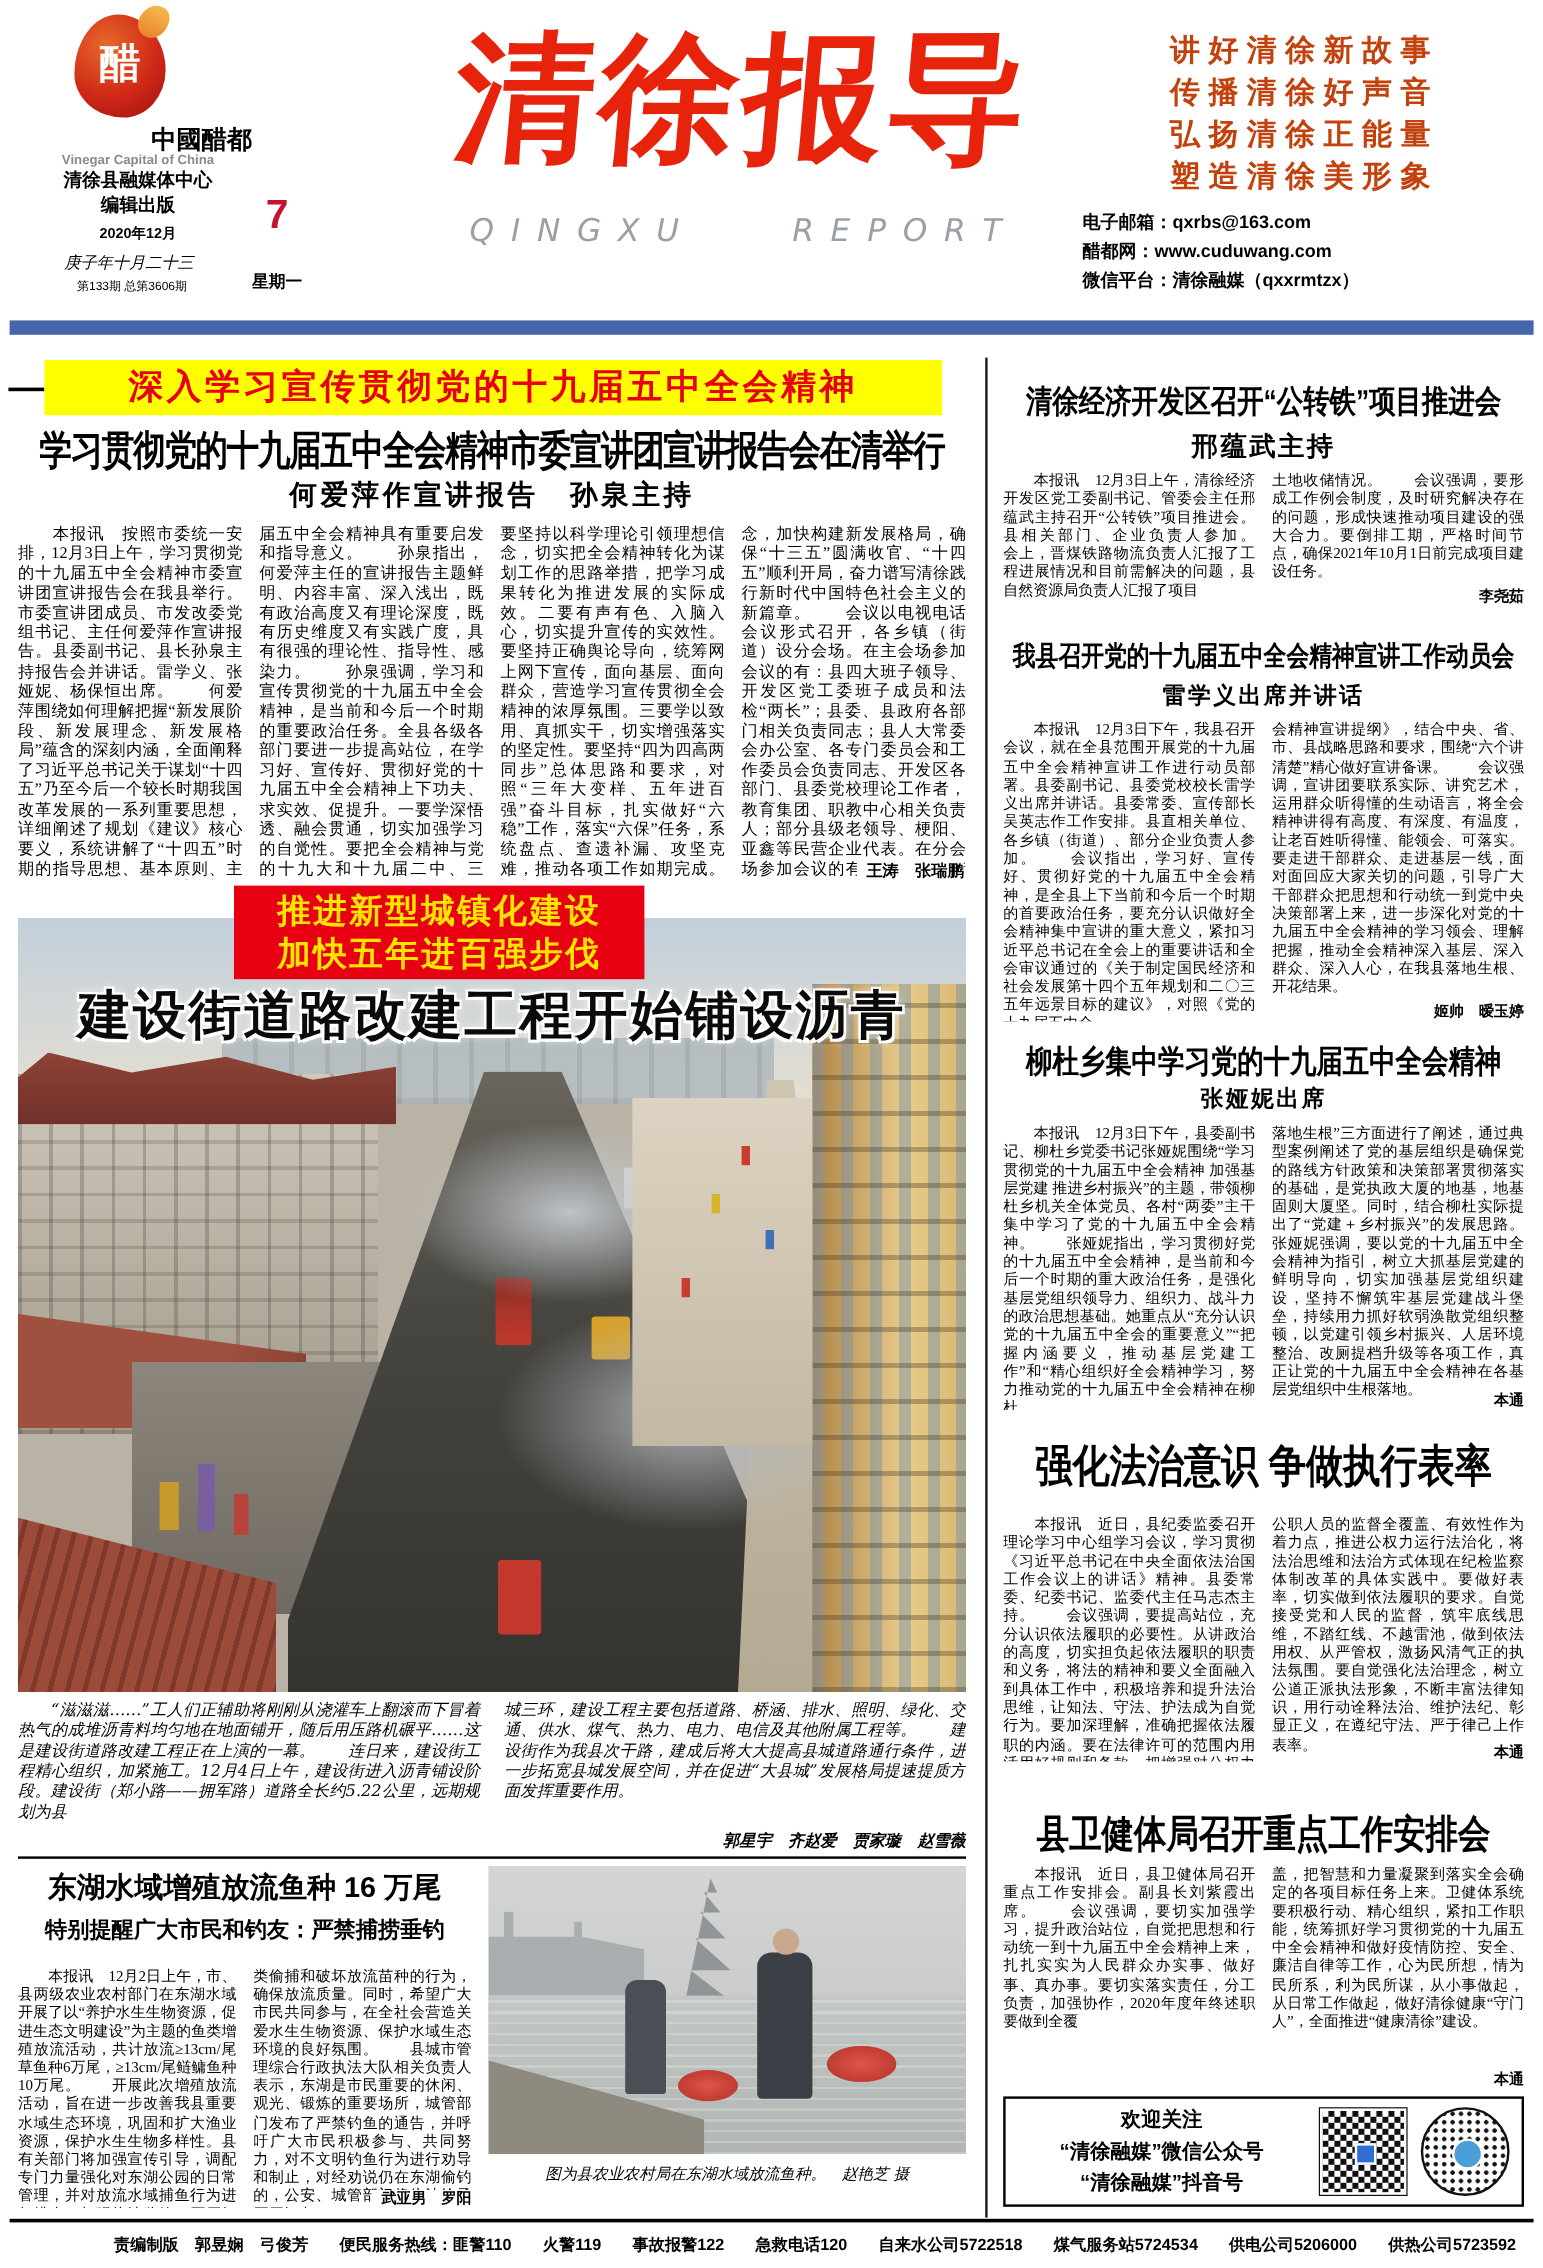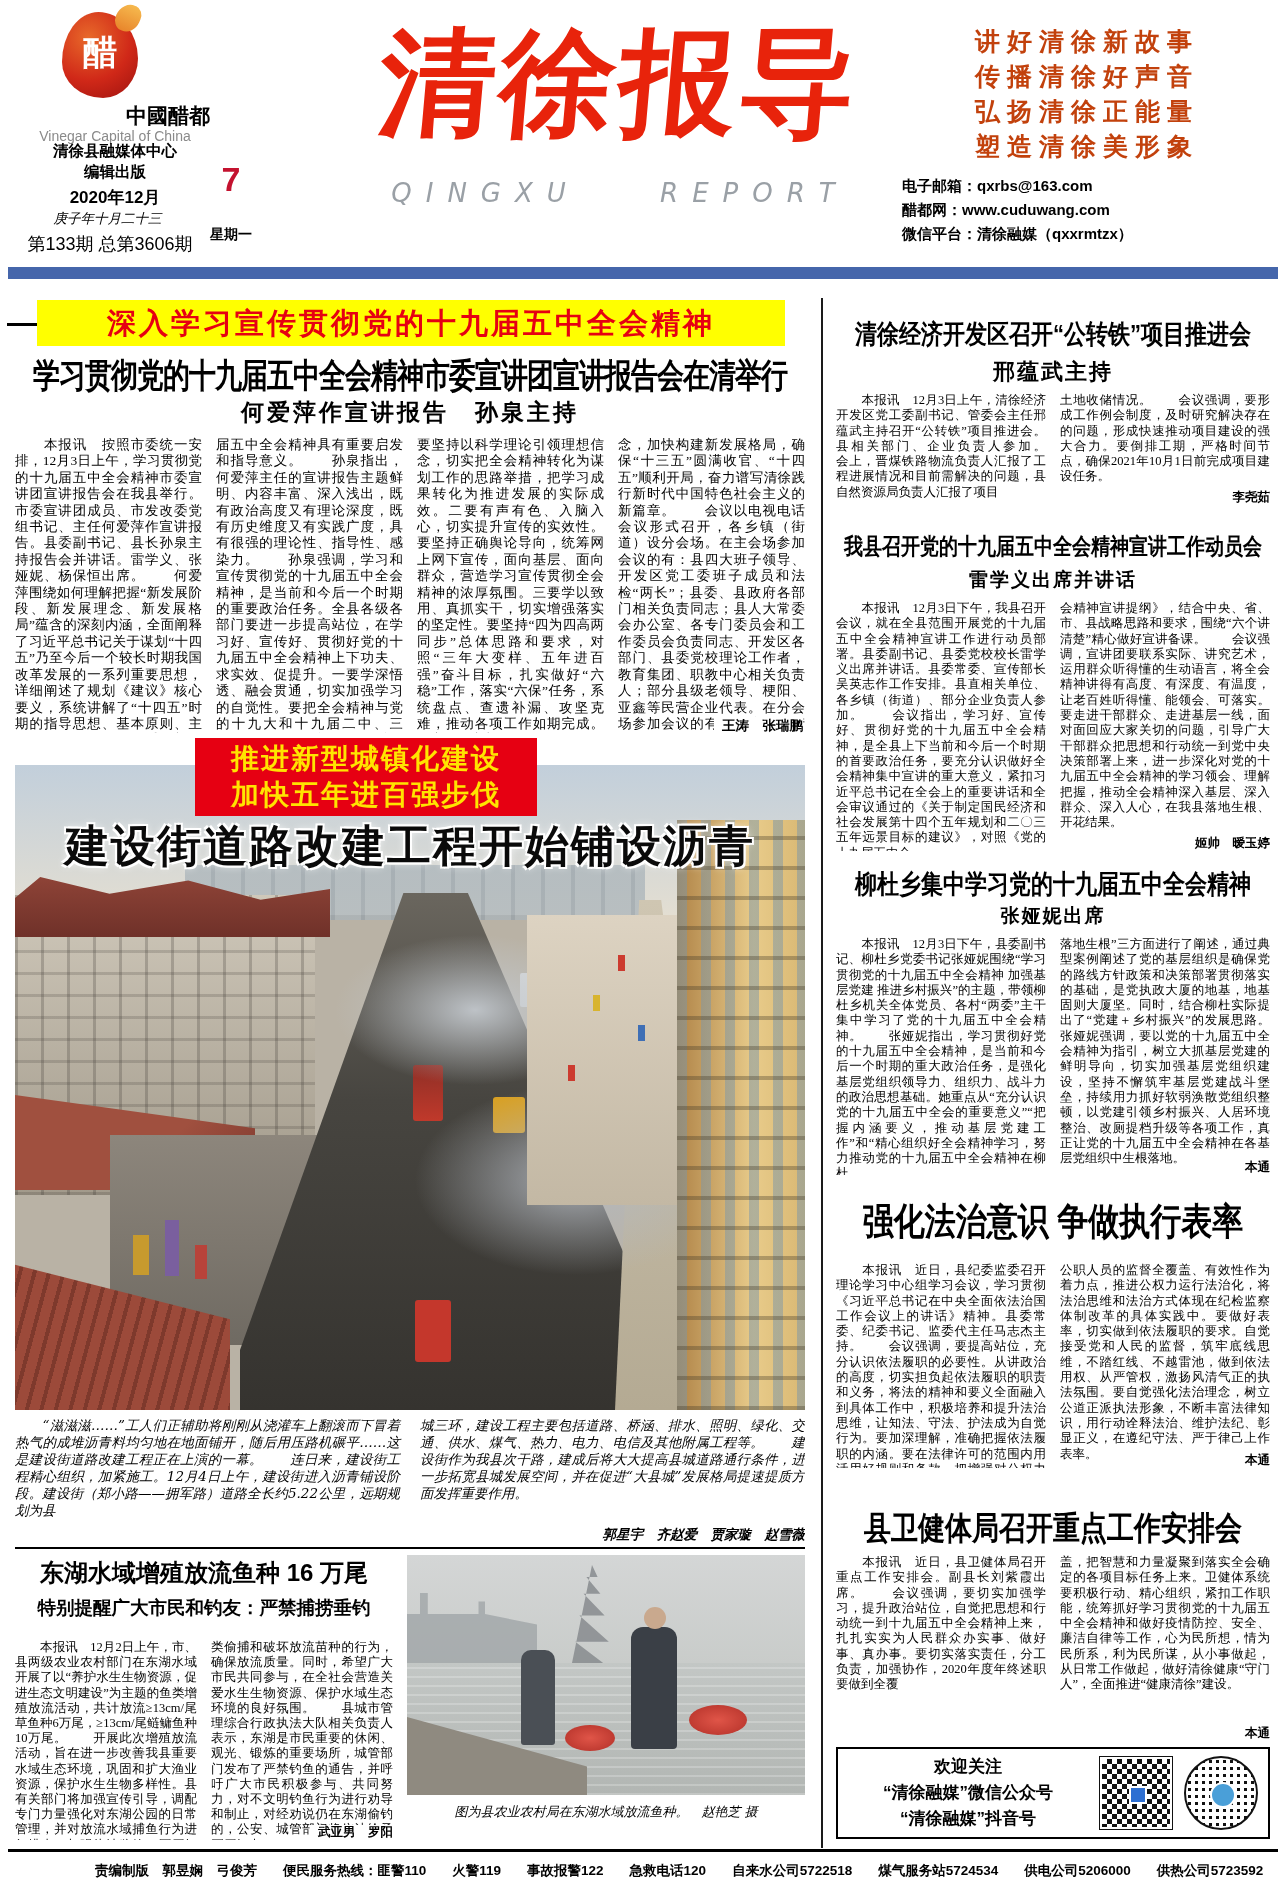--- a/index.html
+++ b/index.html
@@ -10,26 +10,26 @@
 
   
   .jar{left:62px;top:12px;width:76px;height:86px;border-radius:48% 52% 46% 54%/58% 54% 46% 42%;
        background:radial-gradient(circle at 35% 30%,#e8692a,#d02818 55%,#9d120f);}
   .jar-char{position:absolute;left:0;top:18px;width:100%;text-align:center;color:#fff;
        font-family:"DejaVu Serif",serif;font-size:34px;font-weight:bold;}
   .jar-leaf{left:116px;top:4px;width:24px;height:28px;background:linear-gradient(#f6b94e,#e8862c);
        border-radius:60% 40% 55% 45%;transform:rotate(24deg);}
   .logo-title{left:20px;top:102px;width:190px;text-align:right;font-family:"DejaVu Serif",serif;
        font-size:21px;font-weight:bold;}
-  .logo-sub{left:20px;top:128px;width:190px;text-align:center;font-size:14px;color:#8a8a8a;}
+  .logo-sub{left:20px;top:128px;width:190px;text-align:center;font-size:11px;color:#8a8a8a;font-weight:bold;}
   .pubblock{left:15px;top:140px;width:200px;text-align:center;font-size:15.5px;font-weight:bold;line-height:21px;}
-  .m-date{left:15px;top:186px;width:200px;text-align:center;font-size:17px;font-weight:bold;}
+  .m-date{left:15px;top:186px;width:200px;text-align:center;font-size:12px;font-weight:bold;}
   .m-lunar{left:15px;top:210px;width:185px;text-align:center;font-size:13.5px;font-style:italic;
        font-family:"DejaVu Serif",serif;}
-  .m-issue{left:10px;top:232px;width:200px;text-align:center;font-size:18px;}
+  .m-issue{left:10px;top:232px;width:200px;text-align:center;font-size:10px;}
   .m-day{left:208px;top:160px;width:46px;text-align:center;font-size:34px;font-weight:900;color:#c4122f;}
   .m-week{left:200px;top:226px;width:62px;text-align:center;font-size:14px;font-weight:bold;}
   .m-title{left:330px;top:2px;width:580px;text-align:center;font-family:"DejaVu Serif",serif;
        font-size:116px;font-weight:900;color:#e8230b;letter-spacing:4px;transform:skewX(-5deg);line-height:160px;}
   .m-title-en{left:330px;top:178px;width:580px;text-align:center;font-size:26px;font-style:italic;
        color:#9aa0a6;letter-spacing:14px;word-spacing:58px;font-family:"DejaVu Sans",sans-serif;}
   .m-slogans{left:898px;top:24px;width:378px;text-align:center;font-family:"DejaVu Serif",serif;
        font-size:25px;font-weight:bold;color:#c2410c;letter-spacing:7px;line-height:35px;}
   .m-contacts{left:902px;top:174px;width:378px;font-size:15px;font-weight:bold;line-height:24px;}
   .blue-bar{left:8px;top:267px;width:1270px;height:12px;background:#4566ab;}

